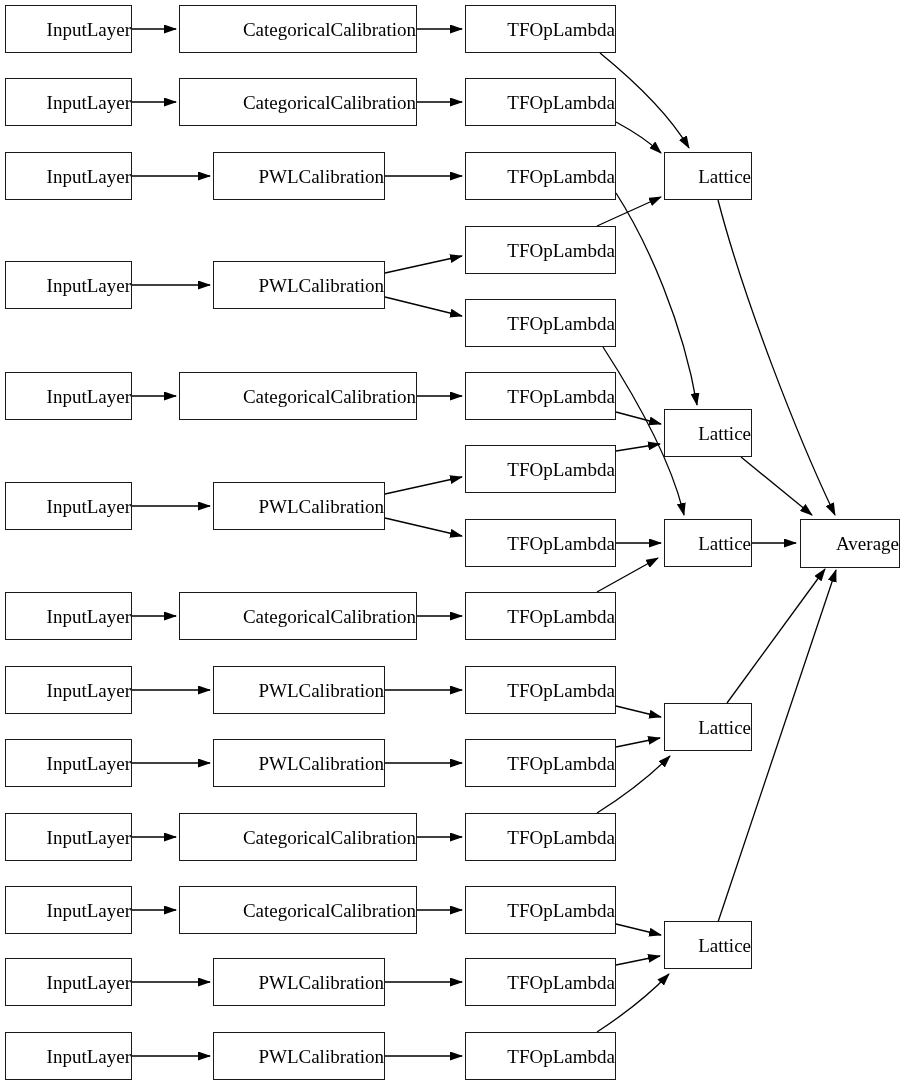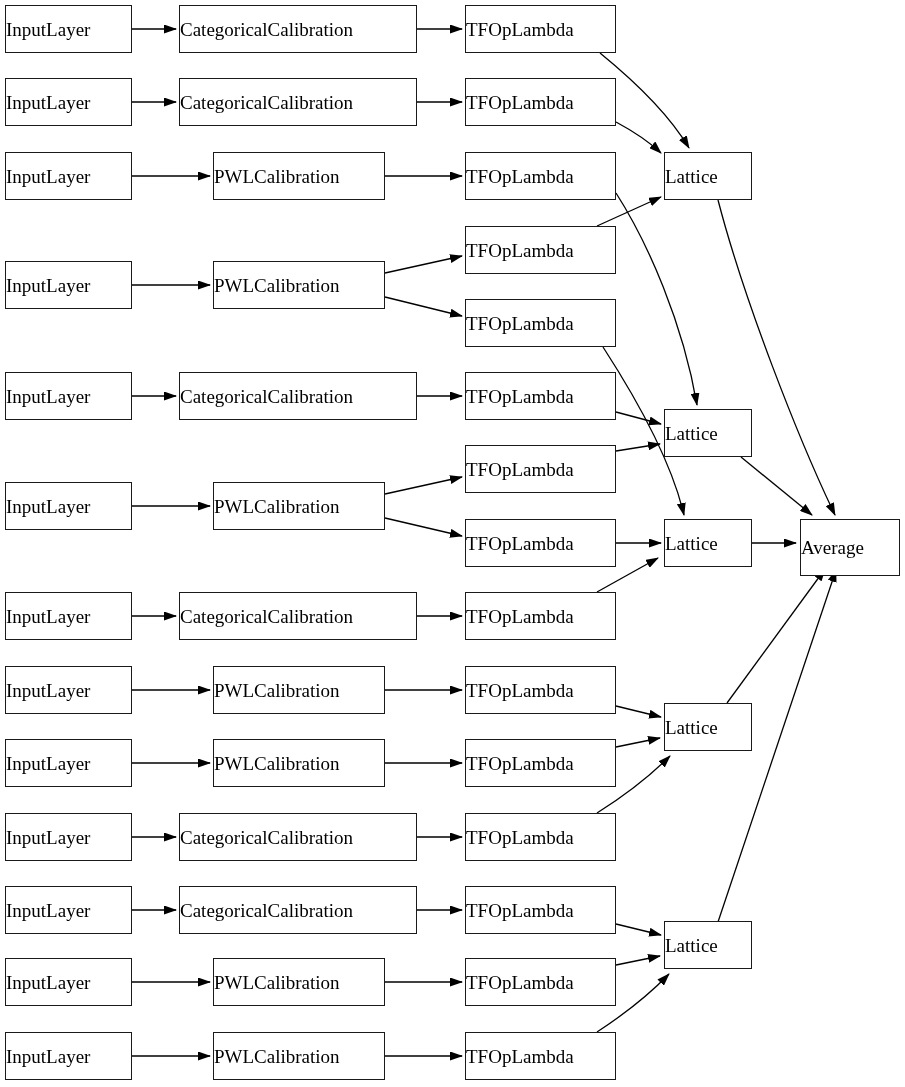--- a/index.html
+++ b/index.html
@@ -7,21 +7,21 @@
     position:relative;
     width:905px;height:1087px;
     font-family:"Liberation Serif","DejaVu Serif",serif;
     background:#ffffff;
     overflow:hidden;
   }
   .edges{position:absolute;left:0;top:0;width:905px;height:1087px;}
   .node{
     position:absolute;
     box-sizing:border-box;
-    display:flex;align-items:center;justify-content:flex-start;
+    display:flex;align-items:center;justify-content:flex-end;
     background:#ffffff;
     border:1.5px solid #1a1a1a;
     color:#000000;
     font-size:19px;
     line-height:1;
     white-space:nowrap;
   }
   .edge{fill:none;stroke:#000000;stroke-width:1.3px;}
 </style>
 </head>
@@ -217,16 +217,16 @@
     </div>
     <div class="node" style="left: 664px; top: 519px; width: 88px; height: 48px;">
       <span>Lattice</span>
     </div>
     <div class="node" style="left: 664px; top: 703px; width: 88px; height: 48px;">
       <span>Lattice</span>
     </div>
     <div class="node" style="left: 664px; top: 921px; width: 88px; height: 48px;">
       <span>Lattice</span>
     </div>
-    <div class="node" style="left: 800px; top: 519px; width: 100px; height: 57px;">
+    <div class="node" style="left: 800px; top: 519px; width: 100px; height: 49px;">
       <span>Average</span>
     </div>
   </div>
 
 </body></html>

